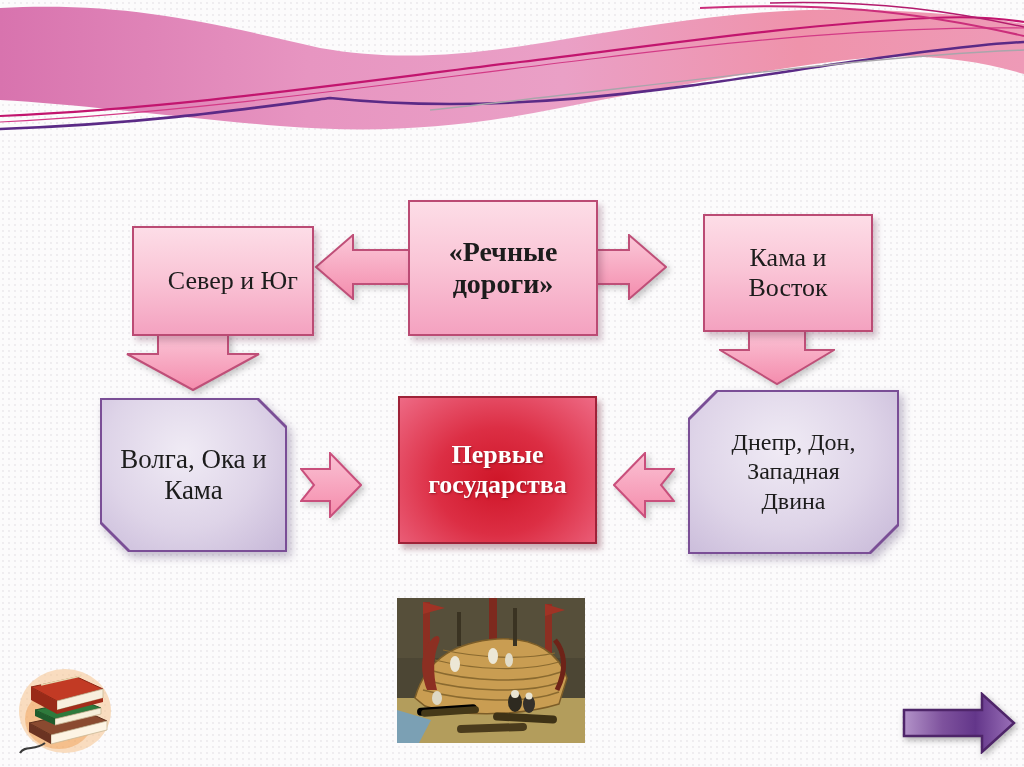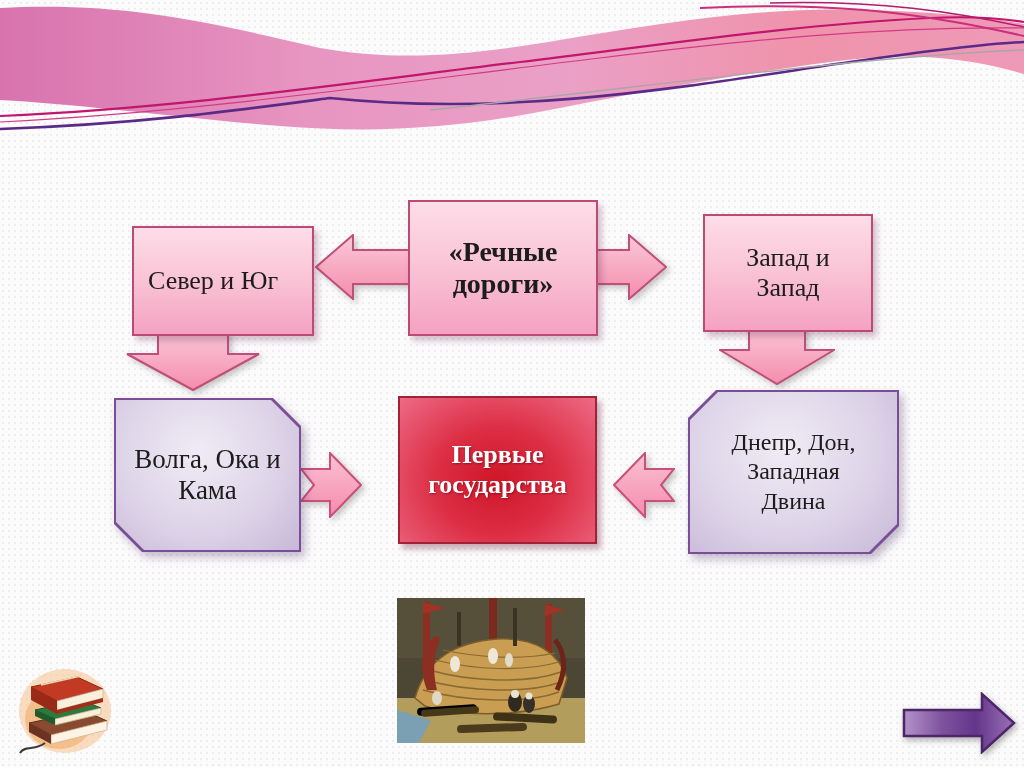--- a/index.html
+++ b/index.html
@@ -10,40 +10,40 @@
     background-size:6px 6px;
     font-family:"Liberation Serif", serif;
   }
   .header-svg{position:absolute; left:0; top:0; z-index:0;}
   .slide-title{
     position:absolute; left:40px; top:72px; z-index:3; margin:0;
     font-family:"Liberation Sans", sans-serif; font-weight:400;
     font-size:56px; letter-spacing:-1px; color:#8b8a8b; white-space:nowrap;
   }
   .box{
-    position:absolute; z-index:2; display:flex; align-items:center; justify-content:flex-start;
+    position:absolute; z-index:2; display:flex; align-items:center; justify-content:flex-end;
     text-align:center; color:#1c1c1c;
   }
   .pinkbox{
     background:linear-gradient(180deg,#fddde7 0%,#fac6d7 45%,#f4a2c0 100%);
     border:2px solid #bb4b74;
     box-shadow:4px 5px 6px rgba(120,60,90,0.30);
   }
   .box-north{left:132px; top:226px; width:150px; height:106px; font-size:26px; padding:0 14px;}
   .box-river{left:408px; top:200px; width:166px; height:132px; font-size:28px; font-weight:bold; padding:0 10px;}
   .box-west{left:703px; top:214px; width:146px; height:114px; font-size:26px; padding:0 10px;}
   .lav-wrap{position:absolute; z-index:2; filter:drop-shadow(4px 5px 5px rgba(80,60,110,0.35));}
   .snipA{clip-path:polygon(0 0, calc(100% - 28px) 0, 100% 28px, 100% 100%, 28px 100%, 0 calc(100% - 28px));}
   .snipB{clip-path:polygon(28px 0, 100% 0, 100% calc(100% - 28px), calc(100% - 28px) 100%, 0 100%, 0 28px);}
   .lav-border{position:absolute; inset:0; background:#7a4e96;}
   .lav-fill{position:absolute; inset:2px;
     background:radial-gradient(ellipse at 45% 35%, #f0ebf5 0%, #ded4e8 55%, #c7b8d8 100%);}
   .lav-label{position:absolute; inset:0; display:flex; align-items:center; justify-content:center;
     text-align:center; color:#1c1c1c;}
-  .wrap-volga{left:100px; top:398px; width:187px; height:154px;margin-left:14px;}
+  .wrap-volga{left:100px; top:398px; width:187px; height:154px;}
   .wrap-volga .lav-label{font-size:27px; padding:0 14px;}
   .wrap-dnepr{left:688px; top:390px; width:211px; height:164px;font-family:Liberation Serif, serif;}
   .wrap-dnepr .lav-label{font-size:24px; line-height:1.22; padding:0 30px;}
   .box-first{
     left:398px; top:396px; width:183px; height:144px;
     background:radial-gradient(ellipse at 50% 58%, #cf1628 0%, #dc2e44 45%, #ee6a85 100%);
     border:2px solid #9e2238; box-shadow:4px 5px 6px rgba(100,20,40,0.35);
     color:#fff; font-weight:bold; font-size:26px; padding:0 6px;
     text-shadow:1px 1px 2px rgba(90,0,10,0.5);
   }
@@ -79,21 +79,21 @@
 
   <div class="box pinkbox box-north">
     <span>Север и Юг</span>
   </div>
 
   <div class="box pinkbox box-river">
     <span>«Речные дороги»</span>
   </div>
 
   <div class="box pinkbox box-west">
-    <span>Запад и Запад</span>
+    <span>Кама и Восток</span>
   </div>
 
   <svg class="arrow" style="left:126px; top:330px;" width="134" height="62" viewBox="0 0 134 62">
     <defs>
         <linearGradient id="pa1" x1="0" y1="0" x2="0" y2="1">
       <stop offset="0" stop-color="#fbc9d9"></stop>
           <stop offset="1" stop-color="#f48cad"></stop>
         </linearGradient>
       </defs>
     <polygon fill="url(#pa1)" stroke="#bf4f78" stroke-width="2" points="32,0 102,0 102,24 133,24 67,60 1,24 32,24"></polygon>

